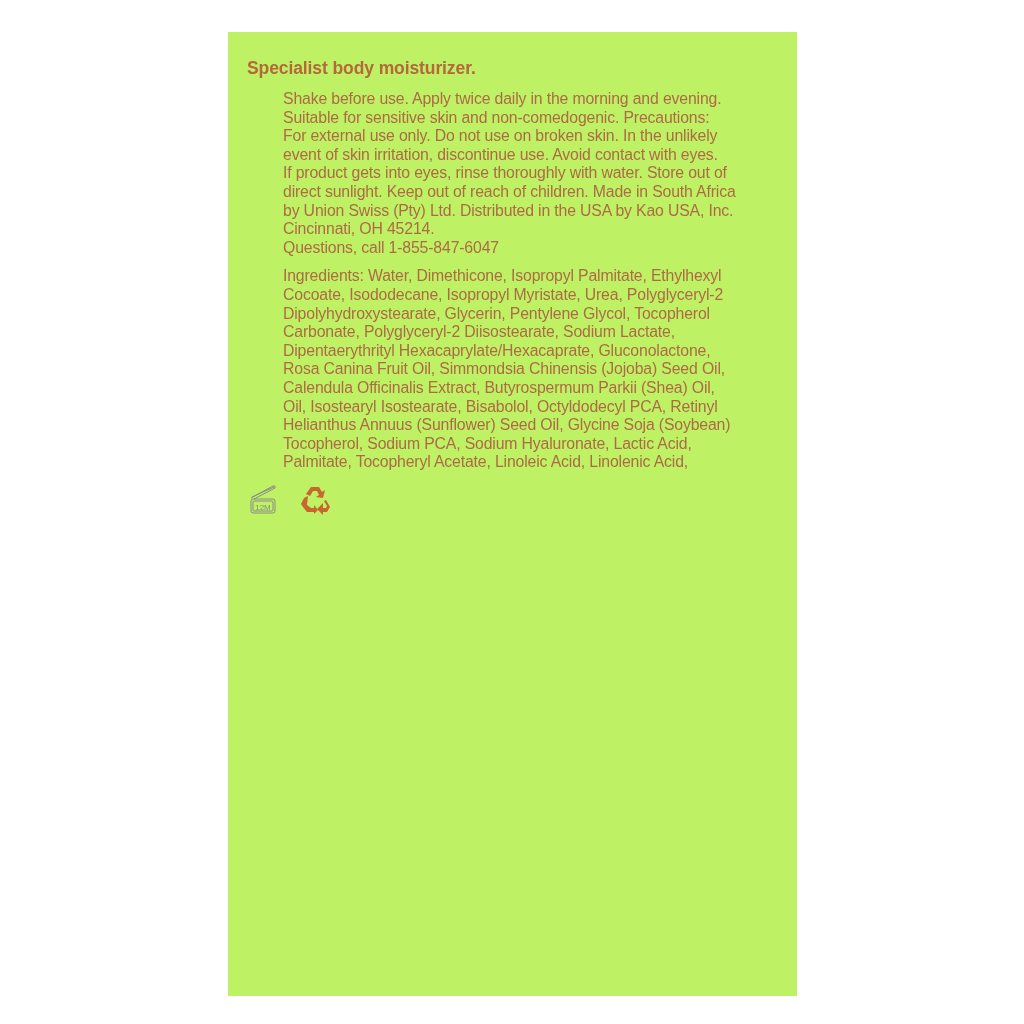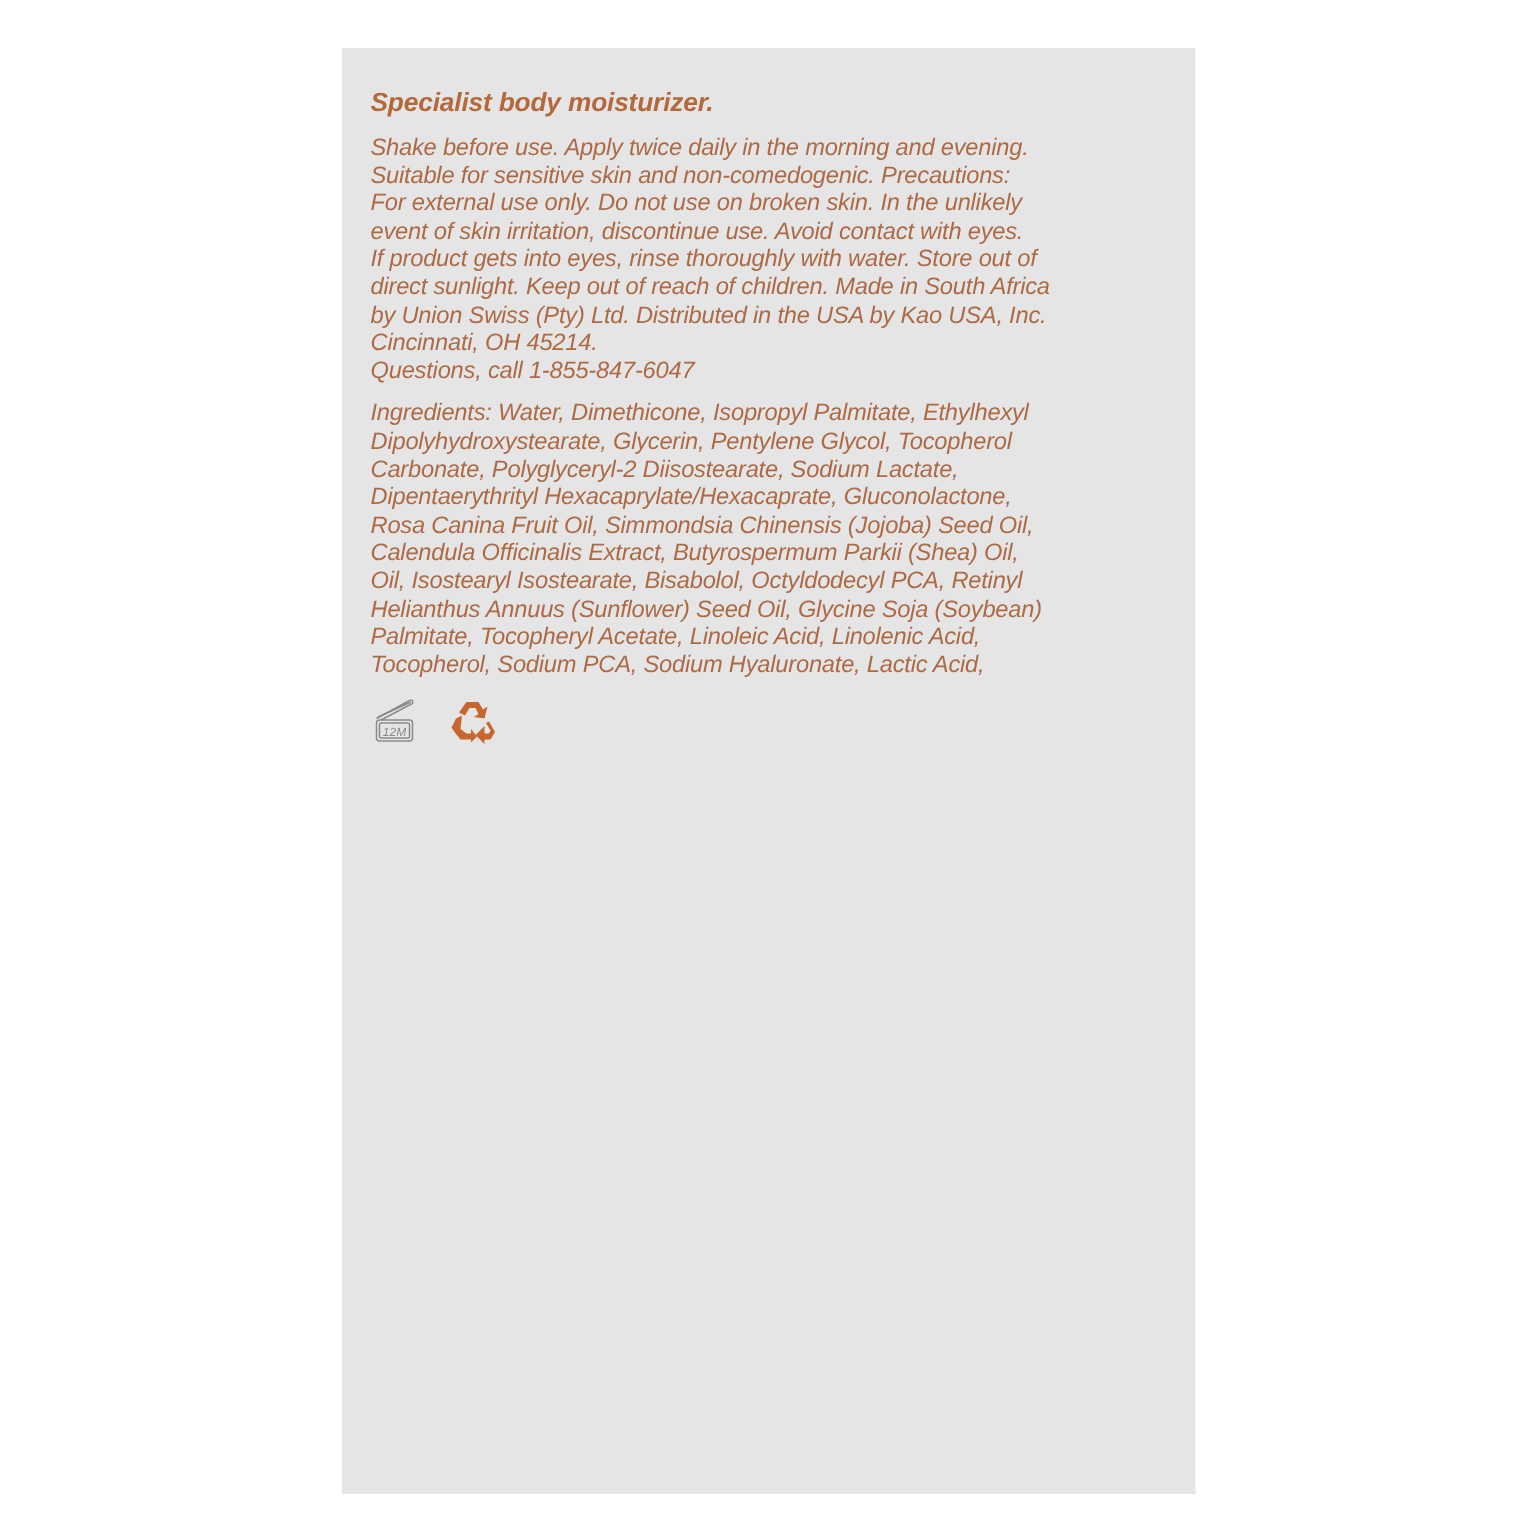--- a/index.html
+++ b/index.html
@@ -4,35 +4,34 @@
   <style>
     html, body { margin: 0; padding: 0; }
     body {
       width: 1024px; height: 1024px; background: #ffffff;
       position: relative; overflow: hidden;
       font-family: "Liberation Sans", sans-serif;
     }
     .panel {
       position: absolute; left: 228px; top: 32px;
       width: 569px; height: 964px;
-      background: #e5e5e5;
-      font-style: italic;
+      background: #bef264;
     }
     .content {
       position: absolute; left: 19px; top: 24px; width: 540px;
     }
     .title {
       font-weight: bold; font-size: 17.5px; color: #b4683c;
       margin: 0 0 10px 0; line-height: 24px; letter-spacing: -0.1px;
     }
     .para {
       font-size: 15.8px; line-height: 18.6px; color: #ad6a45;
       margin: 0; letter-spacing: -0.15px;
     }
-    .para .line { display: block; white-space: nowrap; }
+    .para .line { display: block; white-space: nowrap; margin-left: 36px; }
     .ingredients { margin-top: 10px; }
     .icons { display: flex; align-items: center; margin-top: 10px; gap: 20px; }
     .icon { display: inline-block; }
   </style>
 </head>
 <body>
 
 <div class="panel">
   <div class="content">
     <h1 class="title">Specialist body moisturizer.</h1>
@@ -44,29 +43,30 @@
       <span class="line">event of skin irritation, discontinue use. Avoid contact with eyes.</span>
       <span class="line">If product gets into eyes, rinse thoroughly with water. Store out of</span>
       <span class="line">direct sunlight. Keep out of reach of children. Made in South Africa</span>
       <span class="line">by Union Swiss (Pty) Ltd. Distributed in the USA by Kao USA, Inc.</span>
       <span class="line">Cincinnati, OH 45214.</span>
       <span class="line">Questions, call 1-855-847-6047</span>
     </p>
 
     <p class="para ingredients">
       <span class="line">Ingredients: Water, Dimethicone, Isopropyl Palmitate, Ethylhexyl</span>
+      <span class="line">Cocoate, Isododecane, Isopropyl Myristate, Urea, Polyglyceryl-2</span>
       <span class="line">Dipolyhydroxystearate, Glycerin, Pentylene Glycol, Tocopherol</span>
       <span class="line">Carbonate, Polyglyceryl-2 Diisostearate, Sodium Lactate,</span>
       <span class="line">Dipentaerythrityl Hexacaprylate/Hexacaprate, Gluconolactone,</span>
       <span class="line">Rosa Canina Fruit Oil, Simmondsia Chinensis (Jojoba) Seed Oil,</span>
       <span class="line">Calendula Officinalis Extract, Butyrospermum Parkii (Shea) Oil,</span>
       <span class="line">Oil, Isostearyl Isostearate, Bisabolol, Octyldodecyl PCA, Retinyl</span>
       <span class="line">Helianthus Annuus (Sunflower) Seed Oil, Glycine Soja (Soybean)</span>
+      <span class="line">Tocopherol, Sodium PCA, Sodium Hyaluronate, Lactic Acid,</span>
       <span class="line">Palmitate, Tocopheryl Acetate, Linoleic Acid, Linolenic Acid,</span>
-      <span class="line">Tocopherol, Sodium PCA, Sodium Hyaluronate, Lactic Acid,</span>
     </p>
 
     <div class="icons">
       <span class="icon">
         <svg width="32" height="34" viewBox="0 0 32 34">
           <g fill="none" stroke="#8a8a8a" stroke-width="1">
             <path d="M4 16 L26 4 Q29 3 28 6 L7 17"></path>
             <path d="M5 15 L27 5"></path>
             <rect x="4" y="17" width="24" height="14" rx="2"></rect>
             <rect x="6" y="19" width="20" height="10" rx="1"></rect>

